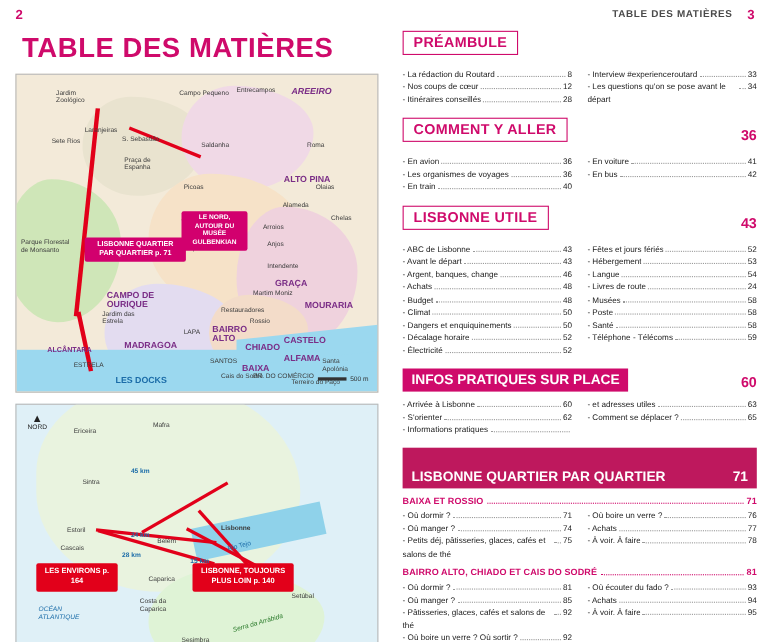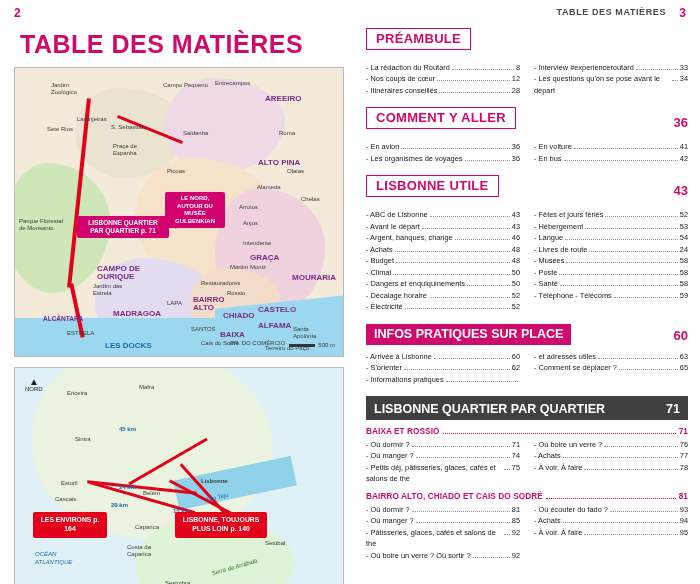--- a/index.html
+++ b/index.html
@@ -98,22 +98,22 @@
   .entry.multi .txt { white-space:normal; }
 
   
   .subhead {
     color:#cf0a6b; font-weight:bold; font-size:8.2px; letter-spacing:.1px;
     display:flex; align-items:baseline; margin:7px 0 3px;
   }
   .subhead .dots { flex:1 1 auto; border-bottom:1px dotted #cf0a6b; margin:0 3px 2px; height:.5em;}
   .subhead .pg { flex:0 0 auto; }
   .quartier-band {
-    background:#404040; color:#fff; font-weight:bold; font-size:12.5px;
-    padding:6px 8px 4px; display:flex; justify-content:space-between;
+    background:#be185d; color:#fff; font-weight:bold; font-size:12.5px;
+    padding:19px 8px 4px; display:flex; justify-content:space-between;
     align-items:center; margin-bottom:5px;
   }
   .infos-band {
     background:#cf0a6b; color:#fff; font-weight:bold; font-size:12.5px;
     padding:3px 8px 4px; display:inline-block;
   }
   .band-row { display:flex; justify-content:space-between; align-items:center; margin-bottom:6px;}
 </style>
 </head>
 <body>
@@ -141,24 +141,24 @@
         <div class="blob" style="left:175px;top:200px;width:90px;height:70px;background:#f3dcc9;"></div>
 
         <div class="river" style="left:0;bottom:0;width:100%;height:38px;background:#9bd8ef;"></div>
         <div class="river" style="left:200px;bottom:30px;width:130px;height:24px;background:#9bd8ef;transform:skewY(-6deg);"></div>
 
         <div class="roadline" style="left:62px;top:30px;width:4px;height:190px;transform:rotate(6deg);"></div>
         <div class="roadline" style="left:60px;top:215px;width:4px;height:55px;transform:rotate(-12deg);"></div>
         <div class="roadline" style="left:100px;top:60px;width:70px;height:3px;transform:rotate(22deg);"></div>
       </div>
 
-      <div class="maplabel big" style="left:250px;top:26px;">AREEIRO</div>
+      <div class="maplabel big" style="left:250px;top:10px;font-style:italic;">AREEIRO</div>
       <div class="maplabel big" style="left:243px;top:90px;">ALTO PINA</div>
       <div class="maplabel big" style="left:235px;top:185px;">GRAÇA</div>
-      <div class="maplabel big" style="left:248px;top:205px;padding-left:29px;">MOURARIA</div>
+      <div class="maplabel big" style="left:233px;top:205px;padding-left:29px;">MOURARIA</div>
       <div class="maplabel big" style="left:243px;top:237px;">CASTELO</div>
       <div class="maplabel big" style="left:243px;top:253px;">ALFAMA</div>
       <div class="maplabel big" style="left:205px;top:262px;">BAIXA</div>
       <div class="maplabel big" style="left:178px;top:228px;width:42px;white-space:normal;line-height:8px;">BAIRRO ALTO</div>
       <div class="maplabel big" style="left:208px;top:243px;">CHIADO</div>
       <div class="maplabel big" style="left:98px;top:241px;">MADRAGOA</div>
       <div class="maplabel big" style="left:82px;top:197px;width:50px;white-space:normal;line-height:8px;">CAMPO DE OURIQUE</div>
       <div class="maplabel big" style="left:78px;top:160px;">RATO</div>
       <div class="maplabel big" style="left:28px;top:247px;font-size:6.5px;">ALCÂNTARA</div>
       <div class="maplabel" style="left:152px;top:232px;">LAPA</div>
@@ -293,20 +293,25 @@
               <div class="entry">
                 <span class="txt">- En avion</span>
                 <span class="dots"></span>
                 <span class="pg">36</span>
               </div>
               <div class="entry">
                 <span class="txt">- Les organismes de voyages</span>
                 <span class="dots"></span>
                 <span class="pg">36</span>
               </div>
+              <div class="entry">
+                <span class="txt">- En train</span>
+                <span class="dots"></span>
+                <span class="pg">40</span>
+              </div>
             </div>
             <div>
               <div class="entry">
                 <span class="txt">- En voiture</span>
                 <span class="dots"></span>
                 <span class="pg">41</span>
               </div>
               <div class="entry">
                 <span class="txt">- En bus</span>
                 <span class="dots"></span>

